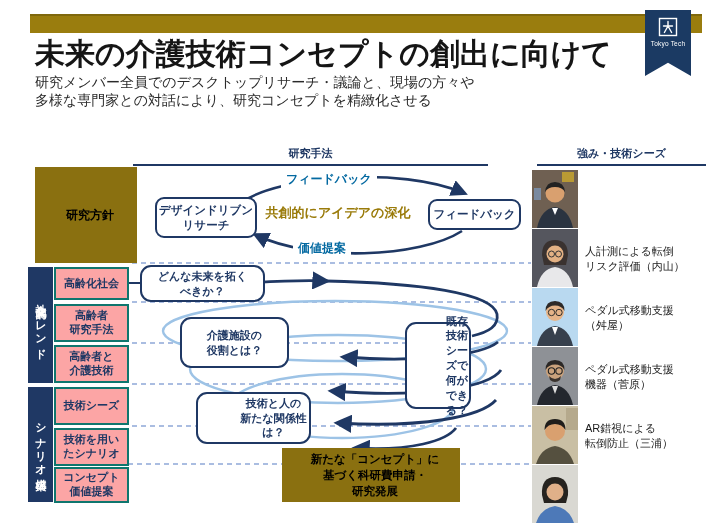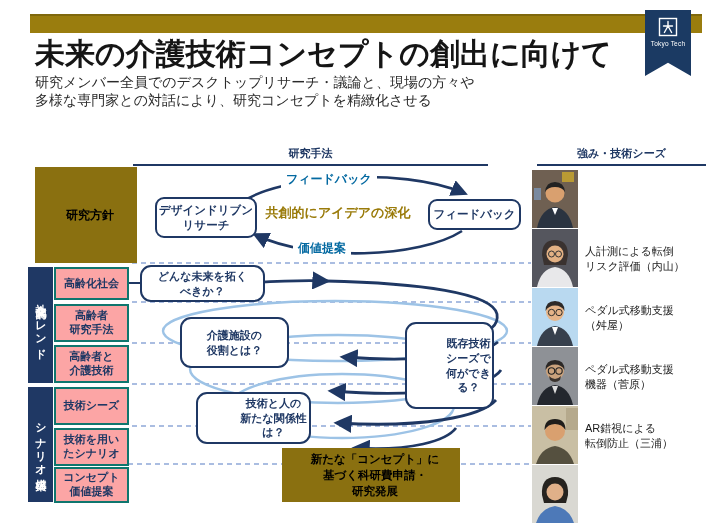--- a/index.html
+++ b/index.html
@@ -139,21 +139,21 @@
   <div class="abs cycle-box pre" style="left:155px;top:197px;width:102px;height:41px;">デザインドリブン
 リサーチ</div>
   <div class="abs cocreate">共創的にアイデアの深化</div>
   <div class="abs cycle-box" style="left:428px;top:199px;width:93px;height:31px;">フィードバック</div>
   <div class="abs flow-label" style="left:293px;top:240px;">価値提案</div>
 
   <div class="abs qbox pre" style="left:140px;top:265px;width:125px;height:37px;">どんな未来を拓く
 べきか？</div>
   <div class="abs qbox pre" style="left:180px;top:317px;width:109px;height:51px;">介護施設の
 役割とは？</div>
-  <div class="abs qbox pre" style="left:405px;top:322px;width:89px;height:87px;padding-left:38px;">既存技術
+  <div class="abs qbox pre" style="left:405px;top:322px;width:66px;height:87px;padding-left:38px;">既存技術
 シーズで
 何ができる？</div>
   <div class="abs qbox pre" style="left:196px;top:392px;width:115px;height:52px;padding-left:40px;">技術と人の
 新たな関係性は？</div>
 
   <div class="abs gold-box outcome pre">新たな「コンセプト」に
 基づく科研費申請・
 研究発展</div>
 
   <div class="abs member-photo" style="top:170px;">

